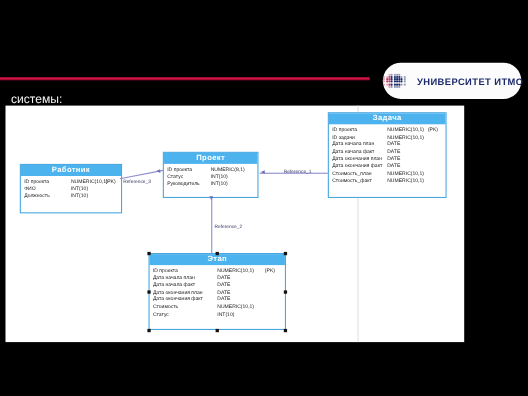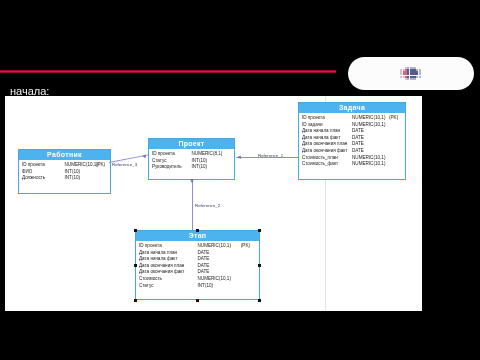--- a/index.html
+++ b/index.html
@@ -99,24 +99,25 @@
         <i style="left: 13.8px; top: 9.2px; background: rgb(27, 42, 107); opacity: 1;"></i>
         <i style="left: 16.1px; top: 9.2px; background: rgb(27, 42, 107); opacity: 1;"></i>
         <i style="left: 18.4px; top: 9.2px; background: rgb(27, 42, 107); opacity: 0.45;"></i>
         <i style="left: 20.7px; top: 9.2px; background: rgb(27, 42, 107); opacity: 0.45;"></i>
         <i style="left: 6.9px; top: 11.5px; background: rgb(200, 54, 94); opacity: 0.45;"></i>
         <i style="left: 9.2px; top: 11.5px; background: rgb(27, 42, 107); opacity: 0.45;"></i>
         <i style="left: 11.5px; top: 11.5px; background: rgb(27, 42, 107); opacity: 0.45;"></i>
         <i style="left: 13.8px; top: 11.5px; background: rgb(27, 42, 107); opacity: 0.45;"></i>
         <i style="left: 16.1px; top: 11.5px; background: rgb(27, 42, 107); opacity: 0.45;"></i>
       </div>
+    <div class="logo-word">УНИВЕРСИТЕТ ИТМО</div>
   </div>
 
   <div class="slide-text">
-    <span>начала:</span>
+    <span>системы:</span>
   </div>
 
   <div class="canvas">
     <div class="canvas-divider"></div>
 
     <div class="entity" style="left:13px;top:53px;width:93px;height:45px;">
       <div class="entity-title">Работник</div>
       <div class="attrs">
         <div class="attr">
           <span class="nm">ID проекта</span>

